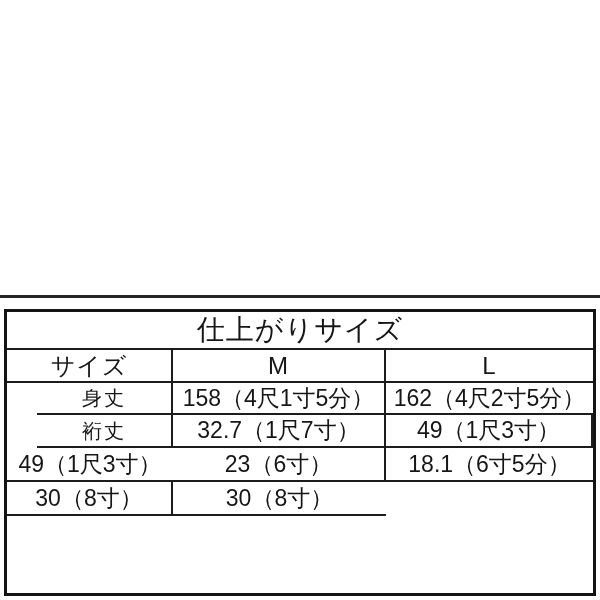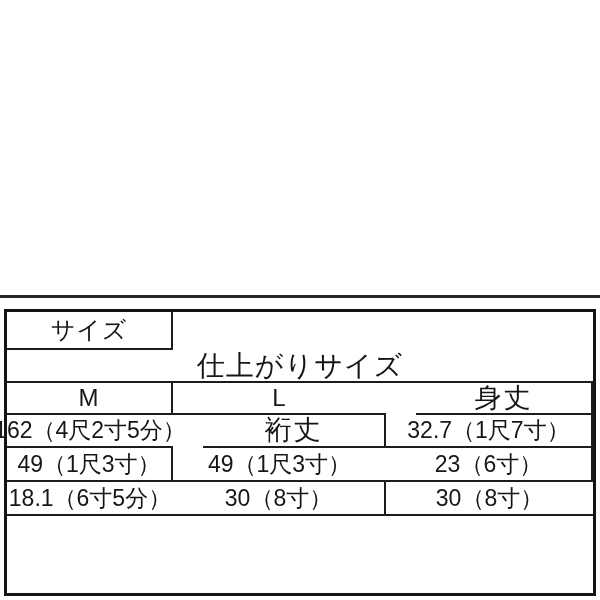--- a/index.html
+++ b/index.html
@@ -59,44 +59,45 @@
   .title-cell {
     grid-column: 1 / -1;
     font-size: 28px;
     letter-spacing: 1px;
   }
   .head-cell {
     font-size: 24px;
     letter-spacing: 1px;
   }
   .label-cell {
-    font-size: 27px;
+    font-size: 20px;
     letter-spacing: 2px;
     margin-left: 30px;
   }
   .empty-cell {
     grid-column: 1 / -1;
   }
 </style>
 </head>
 <body>
 
 <div class="page">
 
   <div class="top-rule"></div>
 
   <div class="size-table">
 
+    <div class="cell title-cell bb">仕上がりサイズ</div>
+
     <div class="cell head-cell bb br">サイズ</div>
-
-    <div class="cell title-cell bb">仕上がりサイズ</div>
     <div class="cell head-cell bb br">M</div>
     <div class="cell head-cell bb">L</div>
 
     <div class="cell label-cell bb br">身丈</div>
+    <div class="cell bb br">158（4尺1寸5分）</div>
     <div class="cell bb">162（4尺2寸5分）</div>
 
     <div class="cell label-cell bb br">裄丈</div>
     <div class="cell bb br">32.7（1尺7寸）</div>
 
     <div class="cell bb br">49（1尺3寸）</div>
     <div class="cell bb">49（1尺3寸）</div>
 
     <div class="cell bb br">23（6寸）</div>
     <div class="cell bb">18.1（6寸5分）</div>

